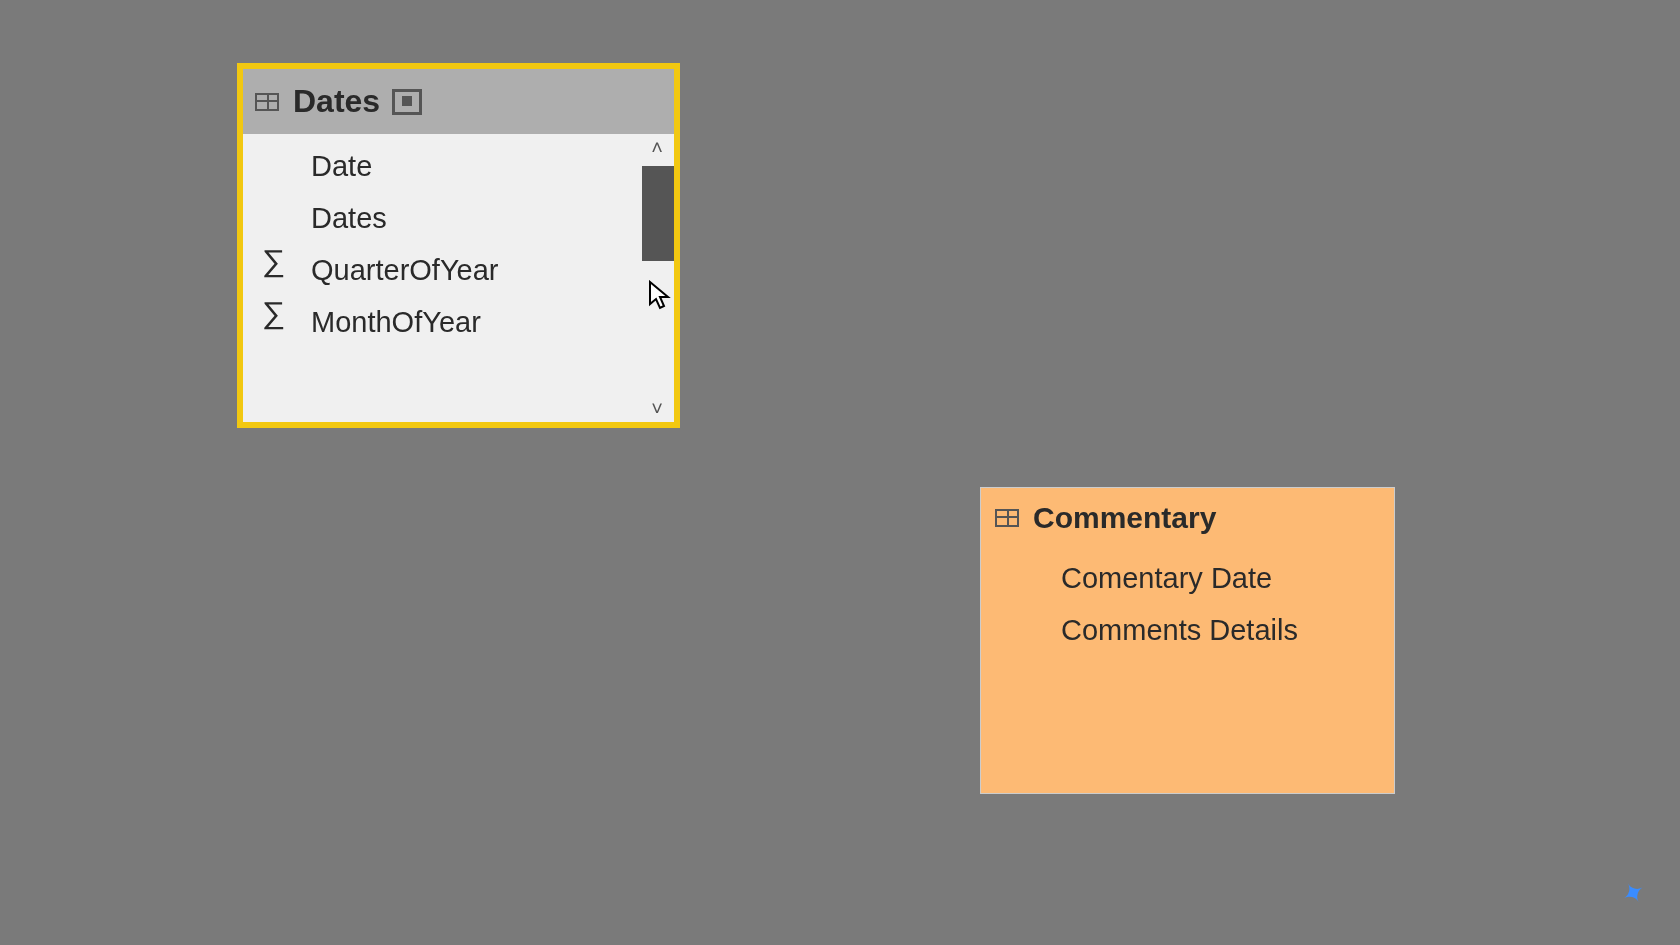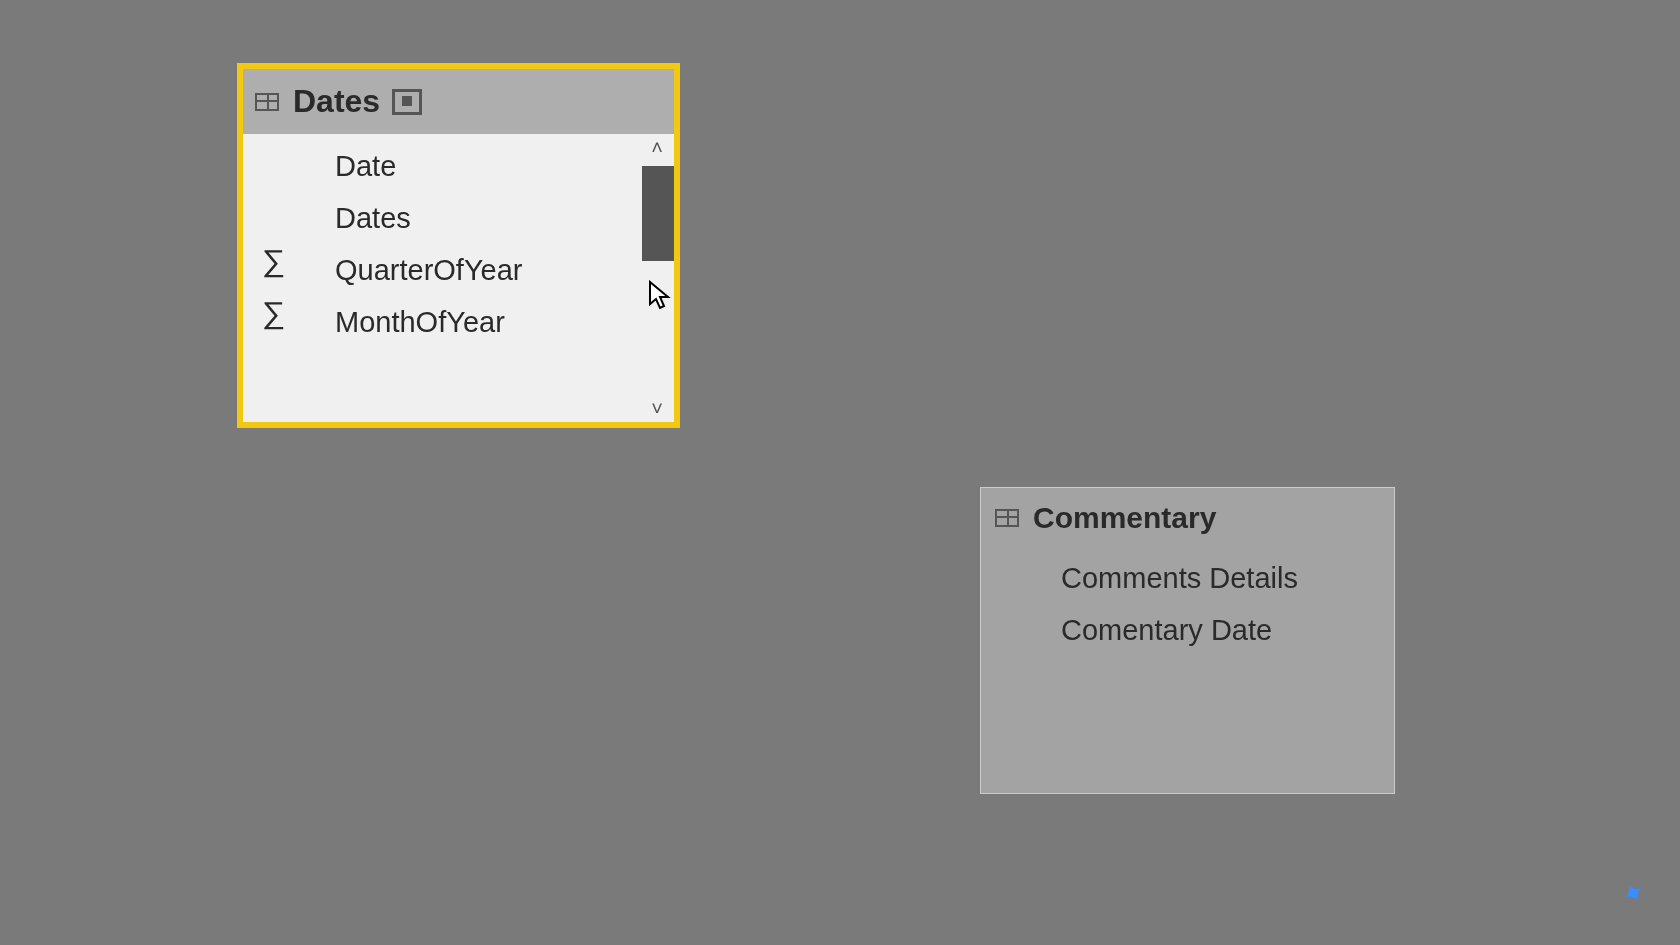--- a/index.html
+++ b/index.html
@@ -98,21 +98,21 @@
     }
     
     .field-list {
       padding: 6px 0;
     }
     
     .field-row {
       display: flex;
       align-items: center;
       height: 52px;
-      padding-left: 92px;
+      padding-left: 68px;
       font-size: 29px;
       color: #2a2a2a;
     }
     
     .sigma {
       position: absolute;
       left: 20px;
       font-size: 30px;
       color: #2a2a2a;
       font-weight: 400;
@@ -153,21 +153,21 @@
       background: #555;
     }
     
     
     .commentary-table {
       position: absolute;
       left: 975px;
       top: 482px;
       width: 415px;
       height: 307px;
-      background: #a3a3a3;
+      background: #fdba74;
       border: 1px solid #ccc;
       text-align: right;
     }
     
     .commentary-header {
       height: 60px;
       display: flex;
       align-items: center;
       padding: 0 14px;
     }
@@ -254,24 +254,24 @@
     </div>
   </div>
 
   <div class="commentary-table">
     <div class="commentary-header">
       <div class="table-icon"></div>
       <div class="commentary-title">Commentary</div>
     </div>
     <div class="commentary-body">
       <div class="commentary-field">
+        <span>Comentary Date</span>
+      </div>
+      <div class="commentary-field">
         <span>Comments Details</span>
-      </div>
-      <div class="commentary-field">
-        <span>Comentary Date</span>
       </div>
     </div>
   </div>
 
   <svg class="cursor" width="24" height="30">
     <path d="M2 2 L2 24 L8 19 L12 28 L16 26 L12 17 L20 17 Z" fill="white" stroke="black" stroke-width="2"></path>
   </svg>
 
   <div class="thumbnail">✦</div>
 

